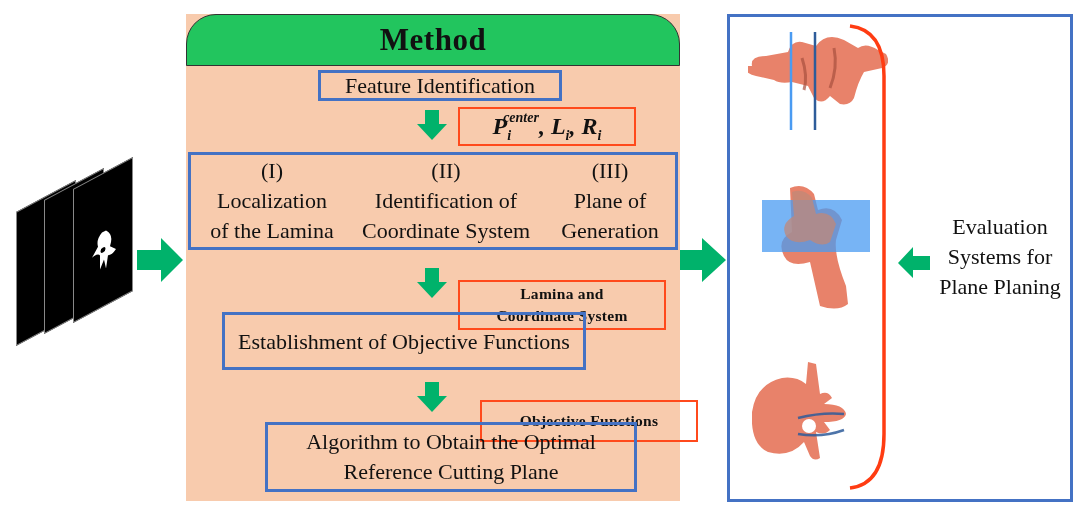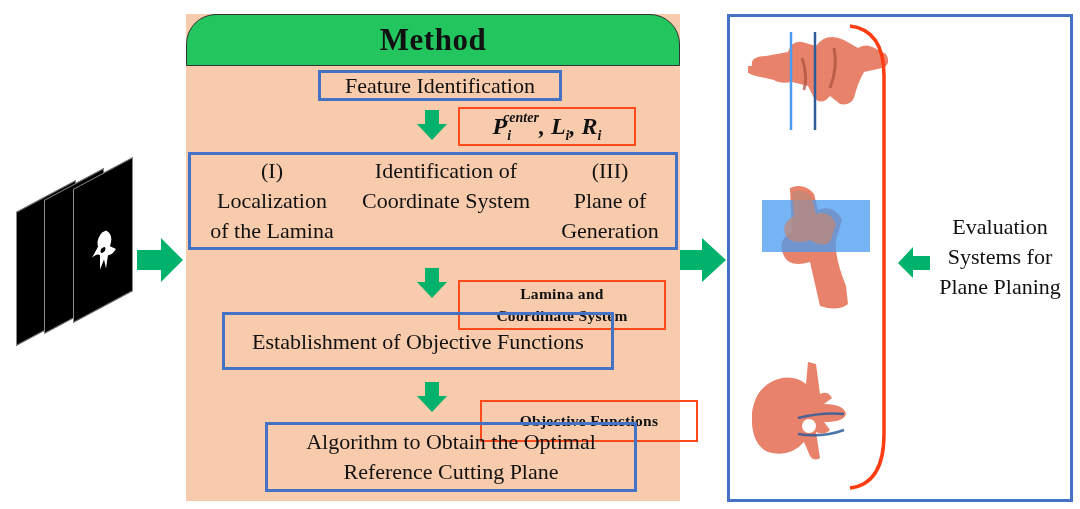--- a/index.html
+++ b/index.html
@@ -80,40 +80,41 @@
   </span>
 </div>
 
 <div class="bbox" style="left:188px; top:152px; width:490px; height:98px;"></div>
 <div class="col" style="left:192px; top:156px; width:160px;">
   <div>(I)</div>
   <div>Localization</div>
   <div>of the Lamina</div>
 </div>
 <div class="col" style="left:347px; top:156px; width:198px;">
+  <div>(II)</div>
   <div>Identification of</div>
   <div>Coordinate System</div>
 </div>
 <div class="col" style="left:545px; top:156px; width:130px;">
   <div>(III)</div>
   <div>Plane of</div>
   <div>Generation</div>
 </div>
 
 <div class="abs g-arrow" style="left:416px; top:268px;">
   <svg width="32" height="32">
       <polygon points="9,0 23,0 23,14 31,14 16,30 1,14 9,14" fill="#00b26b"></polygon>
     </svg>
 </div>
 <div class="rbox bold15" style="left:458px; top:256px; width:208px; height:50px; flex-direction:column;">
   <div>Lamina and</div>
   <div>Coordinate System</div>
 </div>
 
-<div class="bbox txt22" style="left:222px; top:312px; width:392px; height:58px;">
+<div class="bbox txt22" style="left:222px; top:312px; width:364px; height:58px;">
   <span>Establishment of Objective Functions</span>
 </div>
 
 <div class="abs g-arrow" style="left:416px; top:382px;">
   <svg width="32" height="32">
       <polygon points="9,0 23,0 23,14 31,14 16,30 1,14 9,14" fill="#00b26b"></polygon>
     </svg>
 </div>
 <div class="rbox bold15" style="left:480px; top:376px; width:218px; height:42px;">
   <span>Objective Functions</span>

